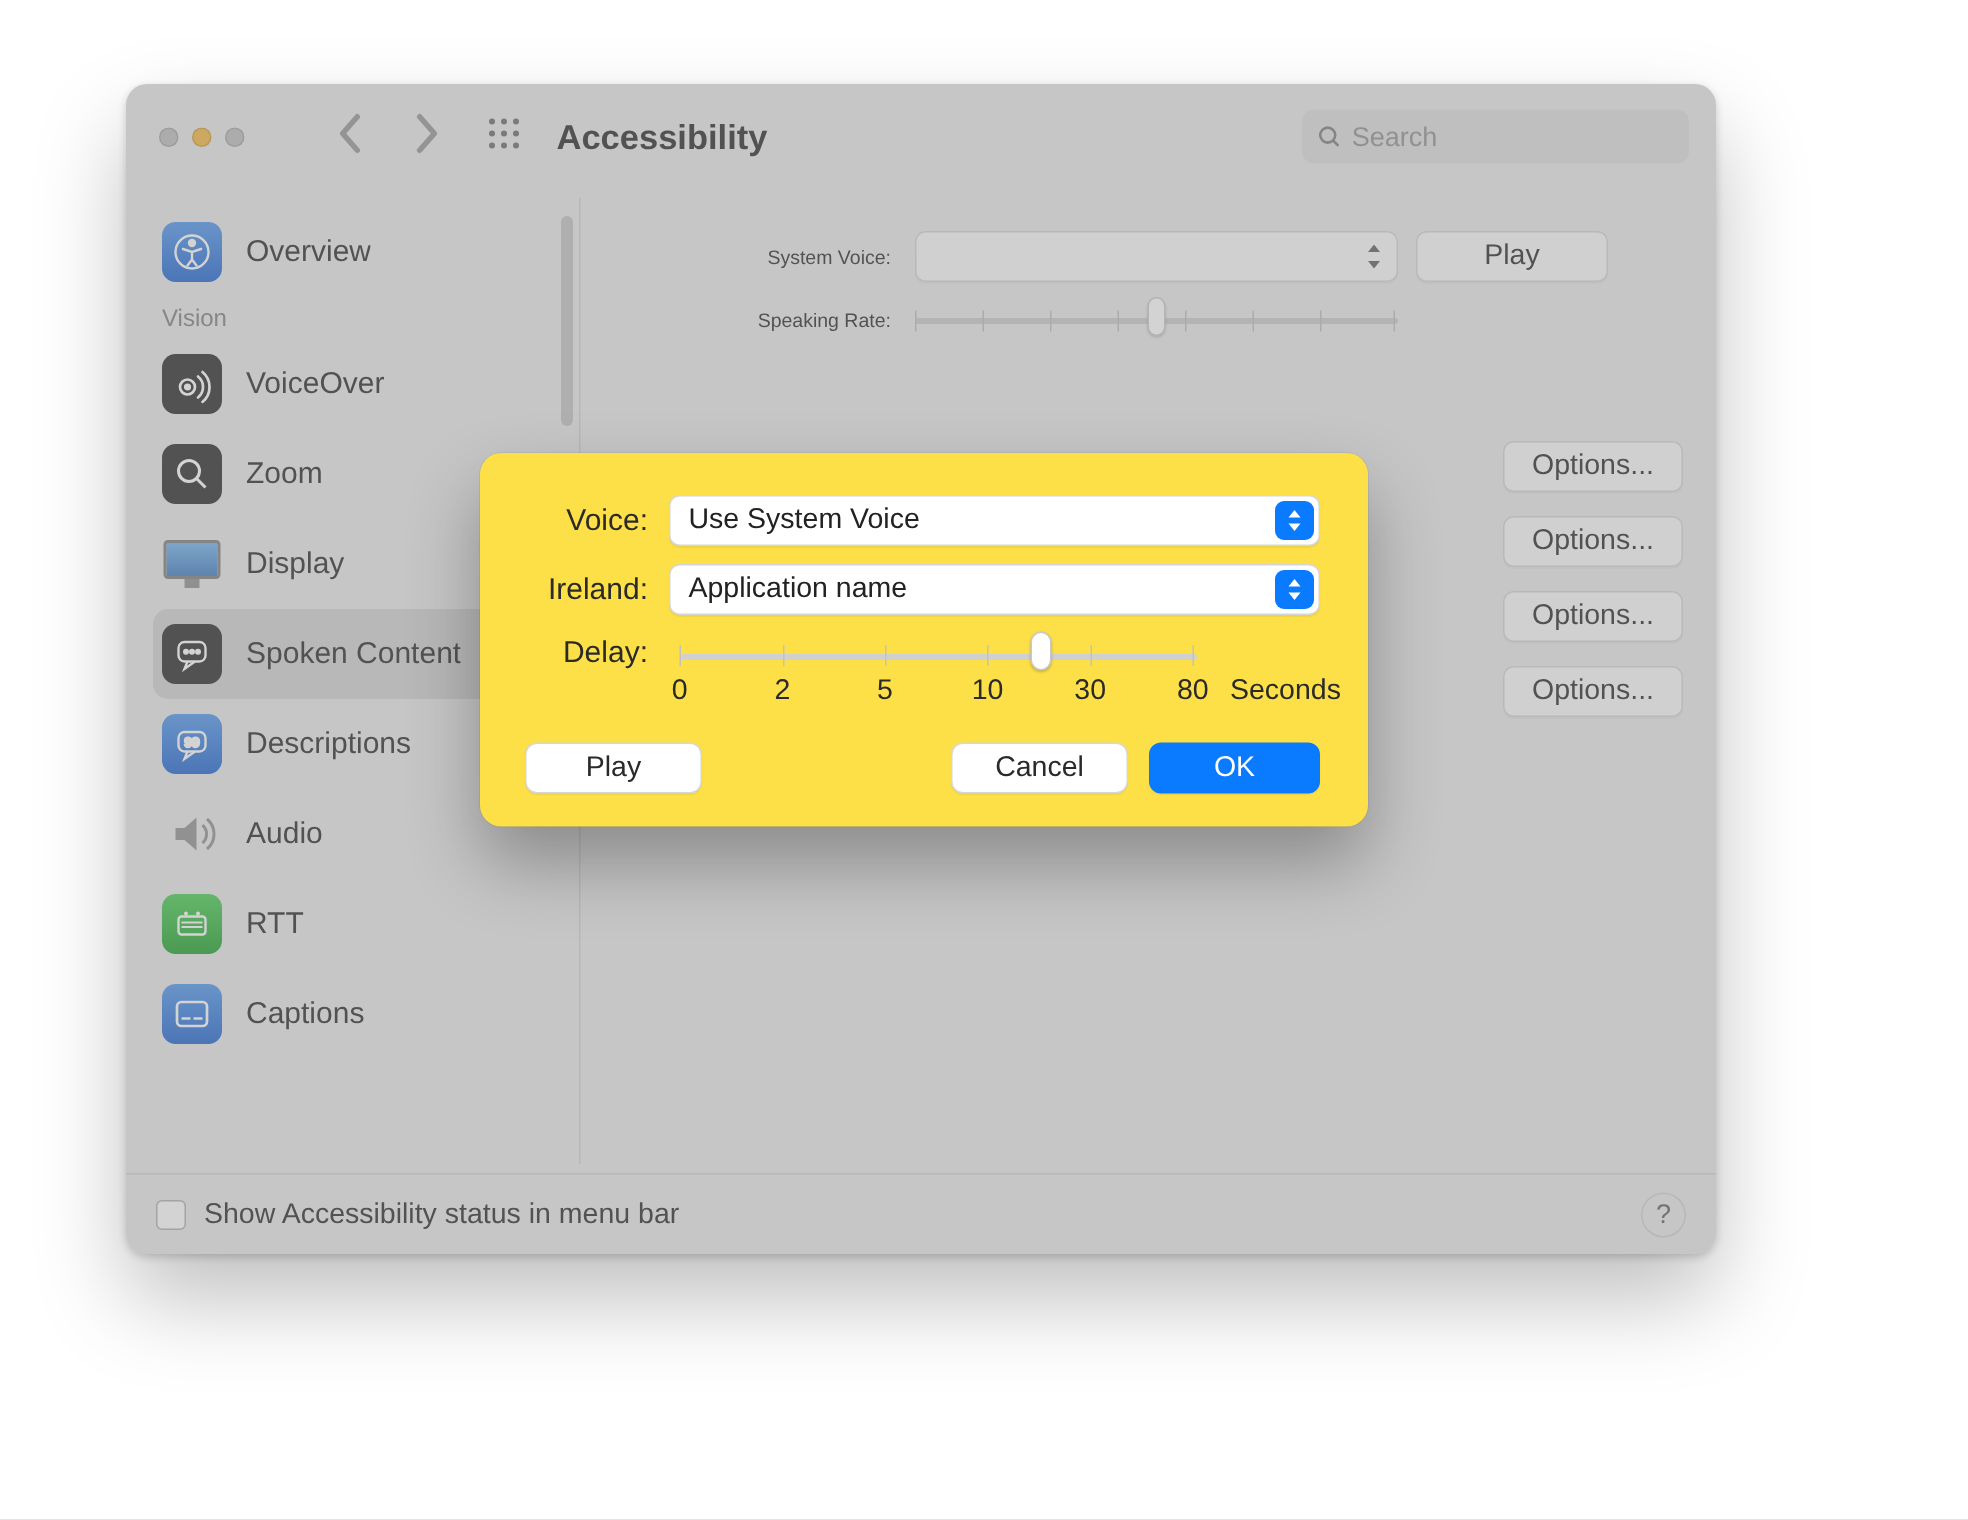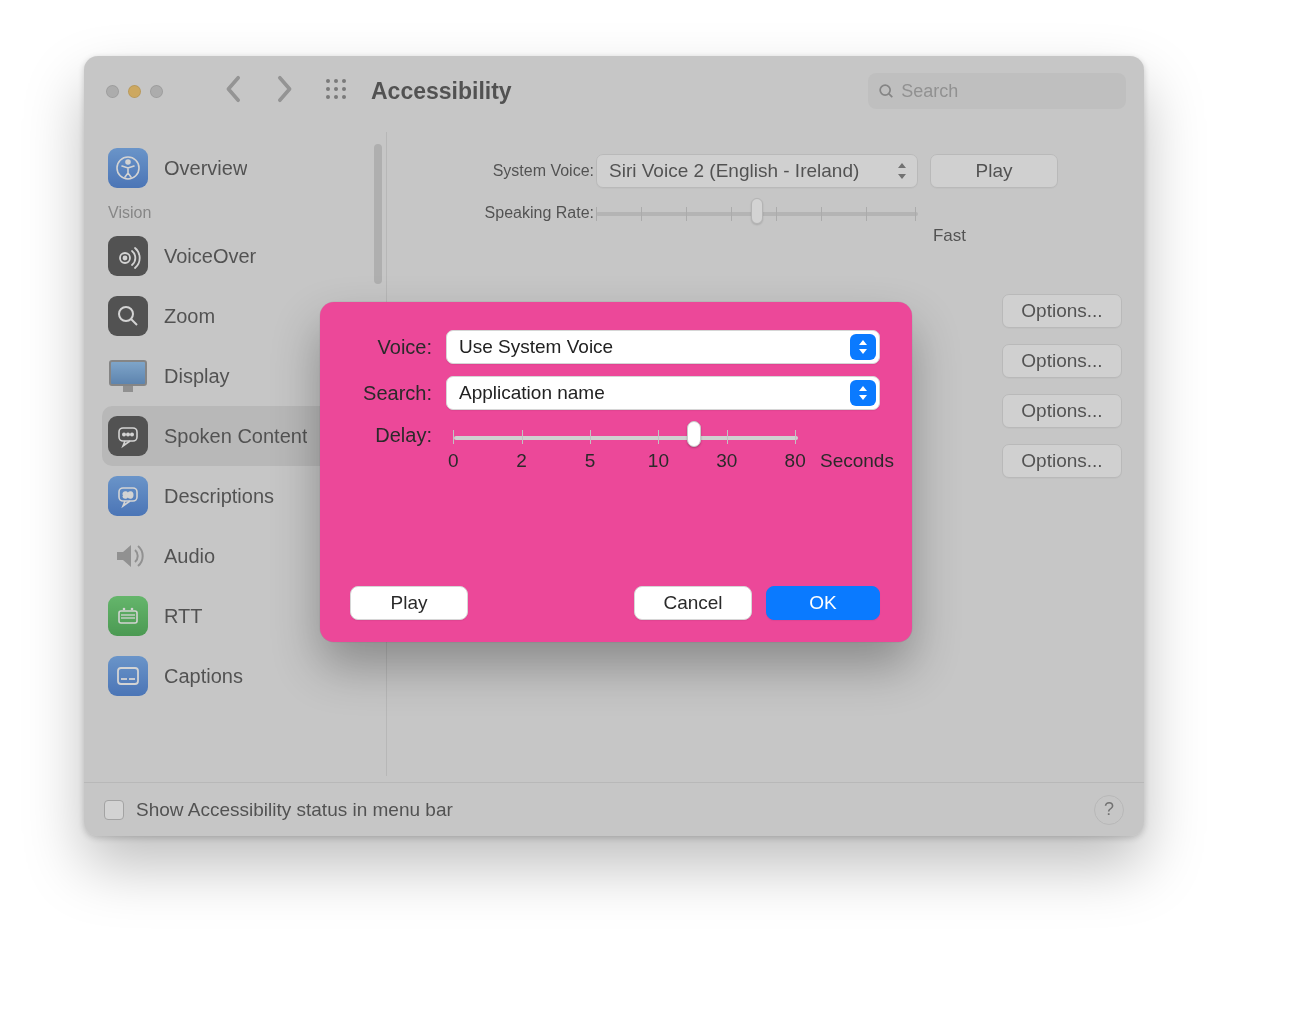--- a/index.html
+++ b/index.html
@@ -51,21 +51,21 @@
     .bg-disp { background: linear-gradient(#7db8f0,#4b86c7); border-radius: 3px; width: 38px; height: 26px; border: 2px solid #888; }
     .disp-stand { width: 10px; height: 6px; background: #999; margin: 0 auto; }
     .bg-green { background: linear-gradient(#56d260,#2fa73a); }
     .bg-none { background: transparent; }
 
     
     .content { flex: 1; position: relative; padding: 28px 22px 0 38px; }
     .divider { position: absolute; left: 0; top: 6px; bottom: 6px; width: 1px; background: #d4d4d4; }
 
     .row { display: flex; align-items: center; margin-bottom: 14px; }
-    .row .label { width: 170px; text-align: right; font-size: 16px; color: #3a3a3a; margin-right: 2px; }
+    .row .label { width: 170px; text-align: right; font-size: 13px; color: #3a3a3a; margin-right: 16px; }
 
     .dropdown { display: flex; align-items: center; height: 34px; background: #fbfbfb; border: 1px solid #d8d8d8; border-radius: 7px; padding: 0 34px 0 12px; font-size: 19px; color: #3a3a3a; position: relative; box-shadow: 0 1px 1px rgba(0,0,0,0.04); }
     .dropdown .updown { position: absolute; right: 2px; top: 2px; bottom: 2px; width: 26px; display: flex; align-items: center; justify-content: center; color: #6a6a6a; }
     .btn { height: 34px; padding: 0 18px; background: #fbfbfb; border: 1px solid #d8d8d8; border-radius: 7px; font-size: 19px; color: #3a3a3a; display: inline-flex; align-items: center; justify-content: center; box-shadow: 0 1px 1px rgba(0,0,0,0.04); }
     .btn.wide { width: 128px; }
 
     .slider-wrap { flex: 1; position: relative; height: 22px; }
     .slider-track { position: absolute; top: 10px; left: 0; right: 0; height: 4px; background: #d0d0d0; border-radius: 2px; }
     .slider-tick { position: absolute; top: 5px; width: 1px; height: 14px; background: #c2c2c2; }
     .slider-thumb { position: absolute; top: -4px; width: 12px; height: 26px; background: #fff; border: 1px solid #cfcfcf; border-radius: 6px; box-shadow: 0 1px 2px rgba(0,0,0,0.2); }
@@ -74,22 +74,22 @@
     .options-col .btn { width: 120px; }
 
     
     .footer { position: absolute; bottom: 0; left: 0; right: 0; height: 54px; display: flex; align-items: center; padding: 0 20px; border-top: 1px solid #d6d6d6; }
     .checkbox { width: 20px; height: 20px; border: 1.5px solid #b5b5b5; border-radius: 4px; margin-right: 12px; background: #fff; }
     .footer-label { font-size: 19px; color: #3a3a3a; }
     .help-btn { margin-left: auto; width: 30px; height: 30px; border-radius: 50%; background: #ececec; border: 1px solid #d4d4d4; color: #6a6a6a; display: flex; align-items: center; justify-content: center; font-size: 18px; }
 
     
     .modal {
-      position: absolute; left: 320px; top: 302px; width: 592px; height: 340px;
-      background: #ec4899; border-radius: 14px; box-shadow: 0 24px 48px rgba(0,0,0,0.30), 0 0 0 0.5px rgba(0,0,0,0.08);
+      position: absolute; left: 320px; top: 302px; width: 592px; height: 249px;
+      background: #fde047; border-radius: 14px; box-shadow: 0 24px 48px rgba(0,0,0,0.30), 0 0 0 0.5px rgba(0,0,0,0.08);
       z-index: 10; padding: 28px 32px 22px 30px;
     }
     .m-row { display: flex; align-items: center; margin-bottom: 12px; }
     .m-row .m-label { width: 82px; text-align: right; font-size: 20px; color: #2a2a2a; margin-right: 14px; }
     .m-dropdown { flex: 1; display: flex; align-items: center; height: 34px; background: #ffffff; border: 1px solid #d6d6d6; border-radius: 7px; padding: 0 36px 0 12px; font-size: 19px; color: #222; position: relative; box-shadow: 0 1px 1px rgba(0,0,0,0.06); }
     .m-dropdown .updown { position: absolute; right: 3px; top: 3px; bottom: 3px; width: 26px; background: #0a7aff; border-radius: 6px; display: flex; align-items: center; justify-content: center; }
     .m-dropdown .updown svg { color: #fff; width: 12px; height: 16px; }
 
     .m-slider-wrap { flex: 1; position: relative; height: 22px; margin-top: 4px; }
     .m-slider-track { position: absolute; top: 10px; left: 8px; right: 8px; height: 4px; background: #d0d0d0; border-radius: 2px; }
@@ -254,21 +254,20 @@
         </div>
       </div>
     </div>
 
     <div class="content">
       <div class="divider"></div>
 
       <div class="row">
         <div class="label">System Voice:</div>
         <div class="dropdown" style="width:322px;">
-          <span>Siri Voice 2 (English - Ireland)</span>
           <span class="updown">
             <svg viewBox="0 0 12 16" fill="currentColor">
                 <path d="M6 0 L10 5 L2 5 Z M6 16 L2 11 L10 11 Z"></path>
               </svg>
           </span>
         </div>
         <div style="width:12px;"></div>
         <div class="btn wide">
           <span>Play</span>
         </div>
@@ -282,26 +281,20 @@
           <div class="slider-tick" style="left:14%"></div>
           <div class="slider-tick" style="left:28%"></div>
           <div class="slider-tick" style="left:42%"></div>
           <div class="slider-tick" style="left:56%"></div>
           <div class="slider-tick" style="left:70%"></div>
           <div class="slider-tick" style="left:84%"></div>
           <div class="slider-tick" style="left:99%"></div>
           <div class="slider-thumb" style="left:48%;"></div>
         </div>
       </div>
-      <div class="row" style="margin-bottom:26px;">
-        <div class="label"></div>
-        <div style="width:322px; position:relative; height:20px;">
-          <span style="position:absolute; right:-48px; font-size:17px; color:#3a3a3a;">Fast</span>
-        </div>
-      </div>
 
       <div class="options-col">
         <div class="btn">
             <span>Options...</span>
           </div>
         <div class="btn">
             <span>Options...</span>
           </div>
         <div class="btn">
             <span>Options...</span>
@@ -333,21 +326,21 @@
       <span>Use System Voice</span>
       <span class="updown">
         <svg viewBox="0 0 12 16" fill="currentColor">
             <path d="M6 1 L10 6 L2 6 Z M6 15 L2 10 L10 10 Z"></path>
           </svg>
       </span>
     </div>
   </div>
 
   <div class="m-row">
-    <div class="m-label">Search:</div>
+    <div class="m-label">Ireland:</div>
     <div class="m-dropdown">
       <span>Application name</span>
       <span class="updown">
         <svg viewBox="0 0 12 16" fill="currentColor">
             <path d="M6 1 L10 6 L2 6 Z M6 15 L2 10 L10 10 Z"></path>
           </svg>
       </span>
     </div>
   </div>
 

